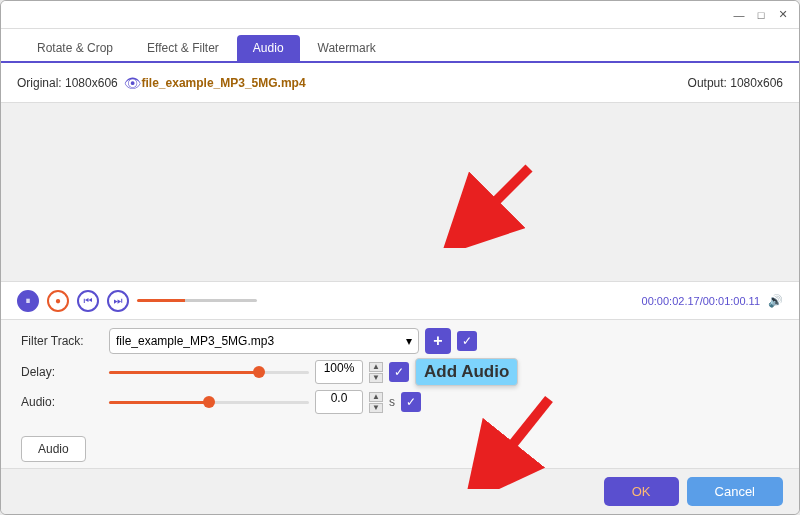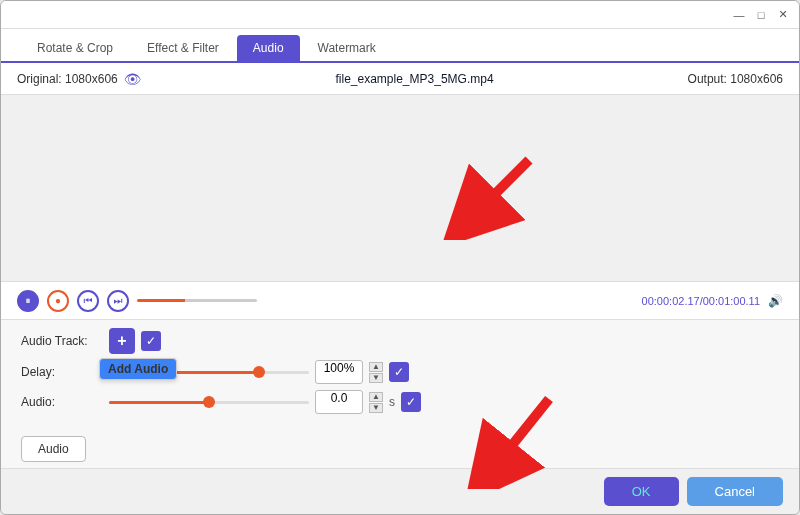--- a/index.html
+++ b/index.html
@@ -64,38 +64,38 @@
     .tab.active {
       background: #5a4fcf;
       color: #fff;
     }
     .info-bar {
       background: #fff;
       display: flex;
       align-items: center;
       padding: 5px 16px;
       border-bottom: 1px solid #ddd;
-      height: 32px;
+      height: 40px;
     }
     .info-left {
       font-size: 12px;
       color: #333;
       display: flex;
       align-items: center;
       gap: 6px;
     }
     .eye-icon {
       color: #5a4fcf;
       font-size: 14px;
     }
     .info-center {
       flex: 1;
-      text-align: center;
-      font-size: 12px;
-      color: #0f172a;
+      font-size: 12px;
+      color: #a16207;
+      font-weight: bold;
     }
     .info-right {
       font-size: 12px;
       color: #333;
     }
     .preview-area {
       background: #2a2540;
       flex: 1;
       position: relative;
       overflow: hidden;
@@ -223,25 +223,25 @@
       cursor: pointer;
       color: #fff;
       font-size: 16px;
       font-weight: bold;
       position: relative;
     }
     .add-audio-tooltip {
       position: absolute;
       top: 30px;
       left: -10px;
-      background: #3b82f6;
+      background: #7dd3fc;
       border: 1px solid #ccc;
       border-radius: 4px;
       padding: 3px 8px;
-      font-size: 12px;
+      font-size: 17px;
       white-space: nowrap;
       color: #333;
       box-shadow: 0 2px 4px rgba(0,0,0,0.15);
       z-index: 10;
     }
     .slider-track {
       width: 200px;
       height: 3px;
       background: #ddd;
       border-radius: 2px;
@@ -332,21 +332,21 @@
     }
     .footer-btn {
       padding: 7px 28px;
       border-radius: 5px;
       font-size: 13px;
       cursor: pointer;
       border: none;
     }
     .btn-ok {
       background: #5a4fcf;
-      color: #5eead4;
+      color: #fdba74;
     }
     .btn-cancel {
       background: #5a9ee8;
       color: #fff;
       text-align: center;
     }
     .preview-with-arrows {
       position: relative;
       flex: 1;
       min-height: 0;
@@ -461,22 +461,26 @@
     <div class="ctrl-btn">⏮</div>
     <div class="ctrl-btn">⏭</div>
     <div class="seek-slider"></div>
     <div class="time-display">00:00:02.17/00:01:00.11</div>
     <span class="volume-icon">🔊</span>
   </div>
 
   <div class="settings-area">
 
     <div class="setting-row">
-      <div class="setting-label">Audio Track:</div>
+      <div class="setting-label">Filter Track:</div>
       <div class="setting-control">
+        <div class="dropdown-select">
+          <span>file_example_MP3_5MG.mp3</span>
+          <span>▾</span>
+        </div>
         <div class="add-btn">
           +
           <div class="add-audio-tooltip">Add Audio</div>
         </div>
         <div class="check-icon">✓</div>
       </div>
     </div>
 
     <div class="setting-row">
       <div class="setting-label">Delay:</div>

